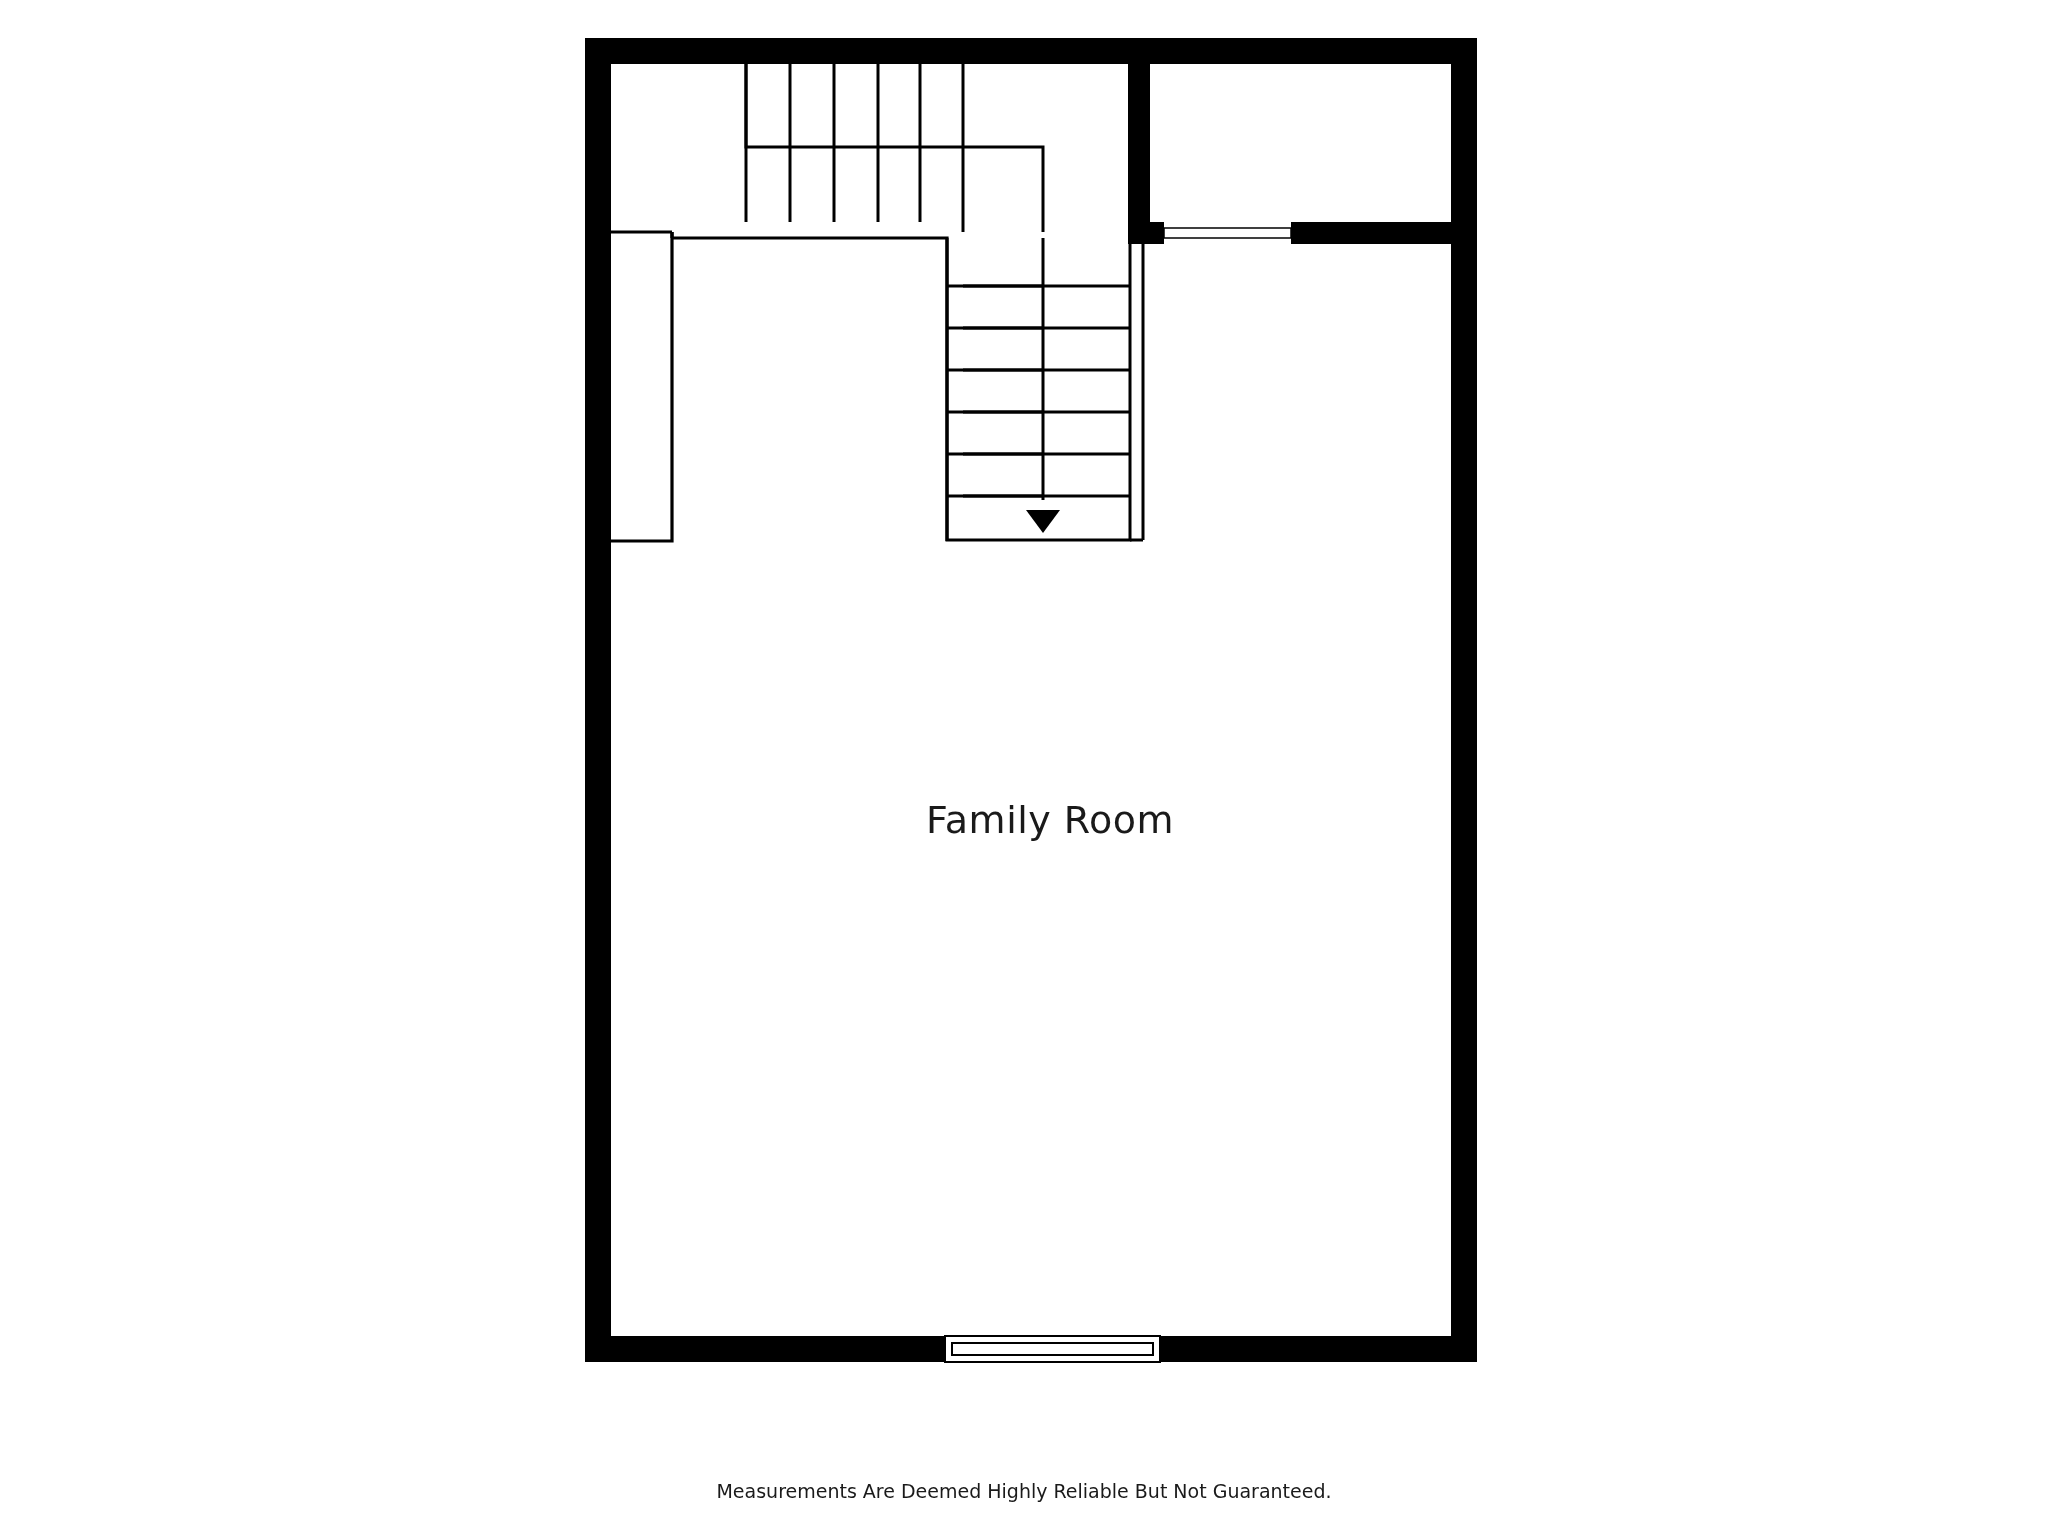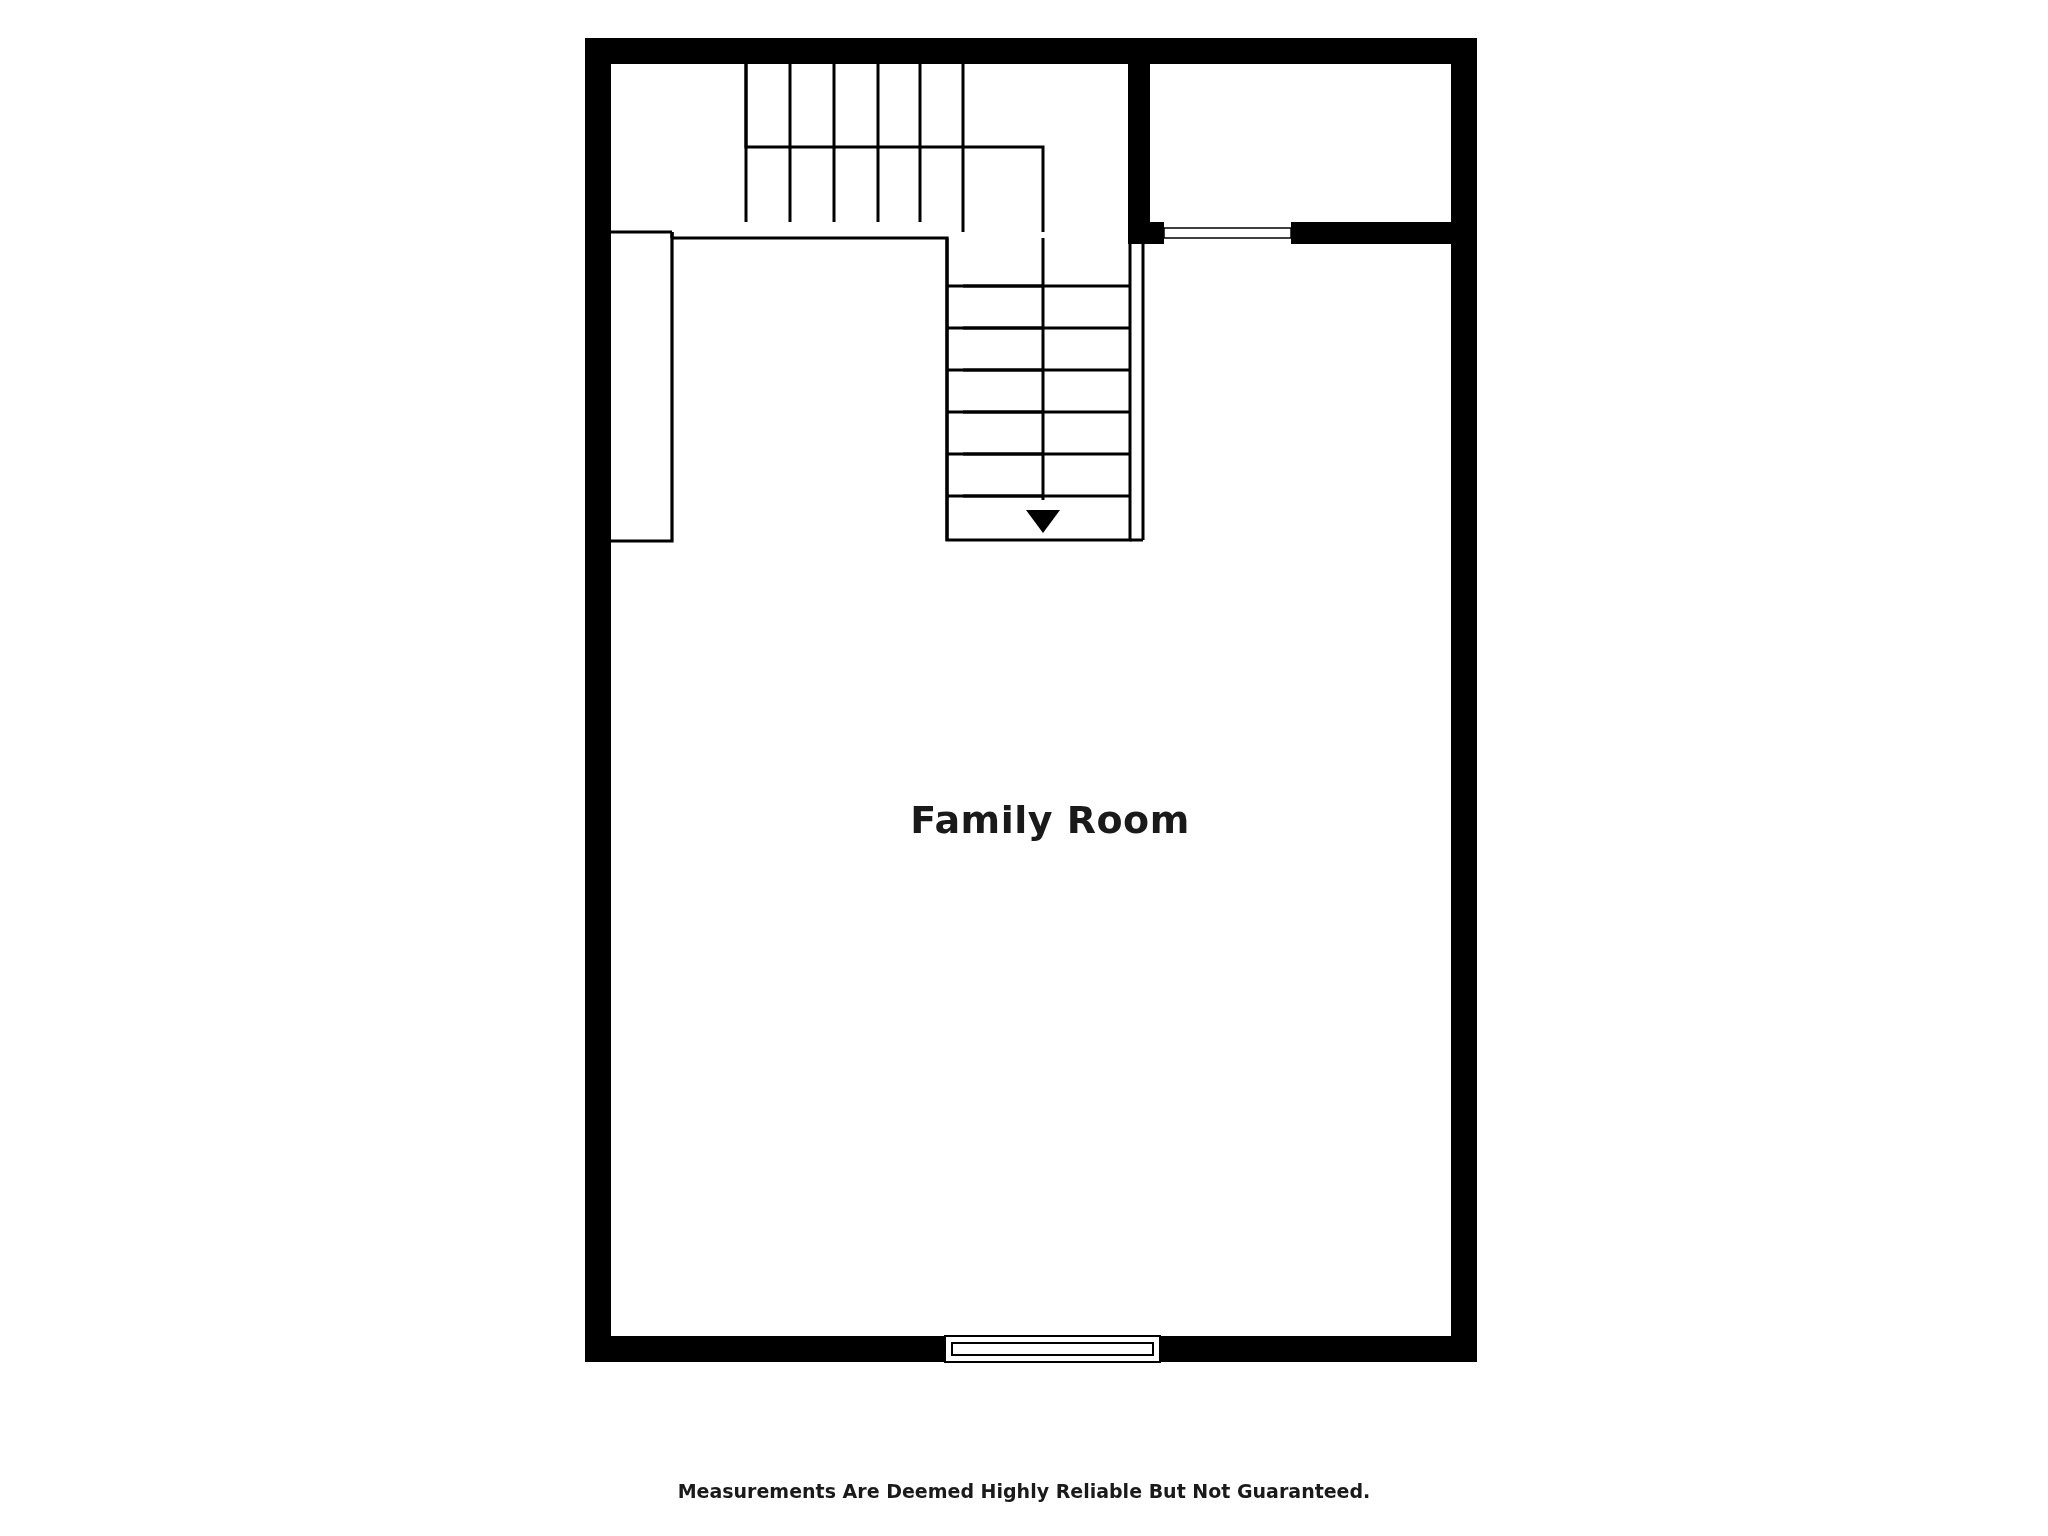--- a/index.html
+++ b/index.html
@@ -13,21 +13,20 @@
     font-family: "DejaVu Sans", sans-serif;
     position: relative;
     overflow: hidden;
   }
   #floorplan-root {
     position: absolute;
     left: 0;
     top: 0;
     width: 2048px;
     height: 1536px;
-    font-weight: bold;
   }
   .plan-svg {
     position: absolute;
     left: 0;
     top: 0;
     width: 2048px;
     height: 1536px;
     display: block;
   }
   .room-label {

